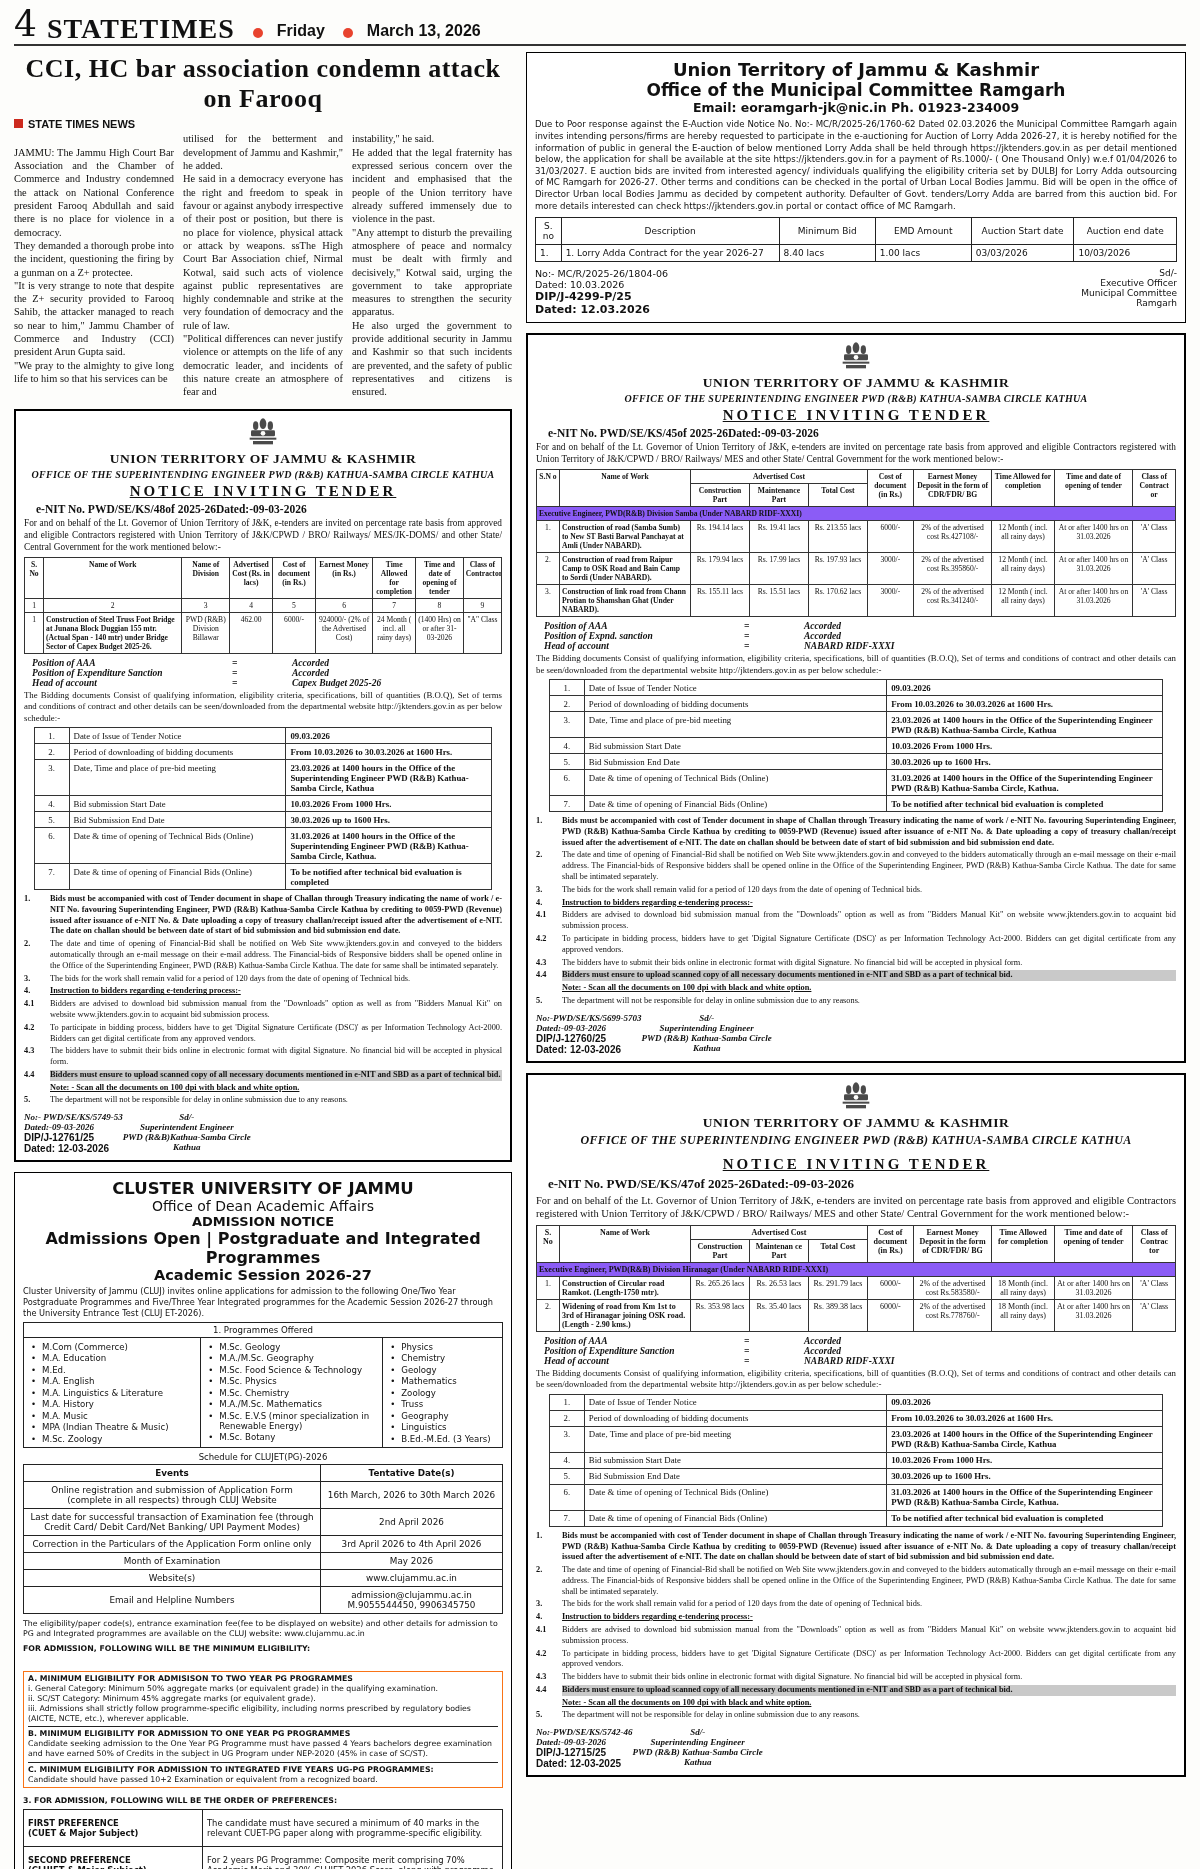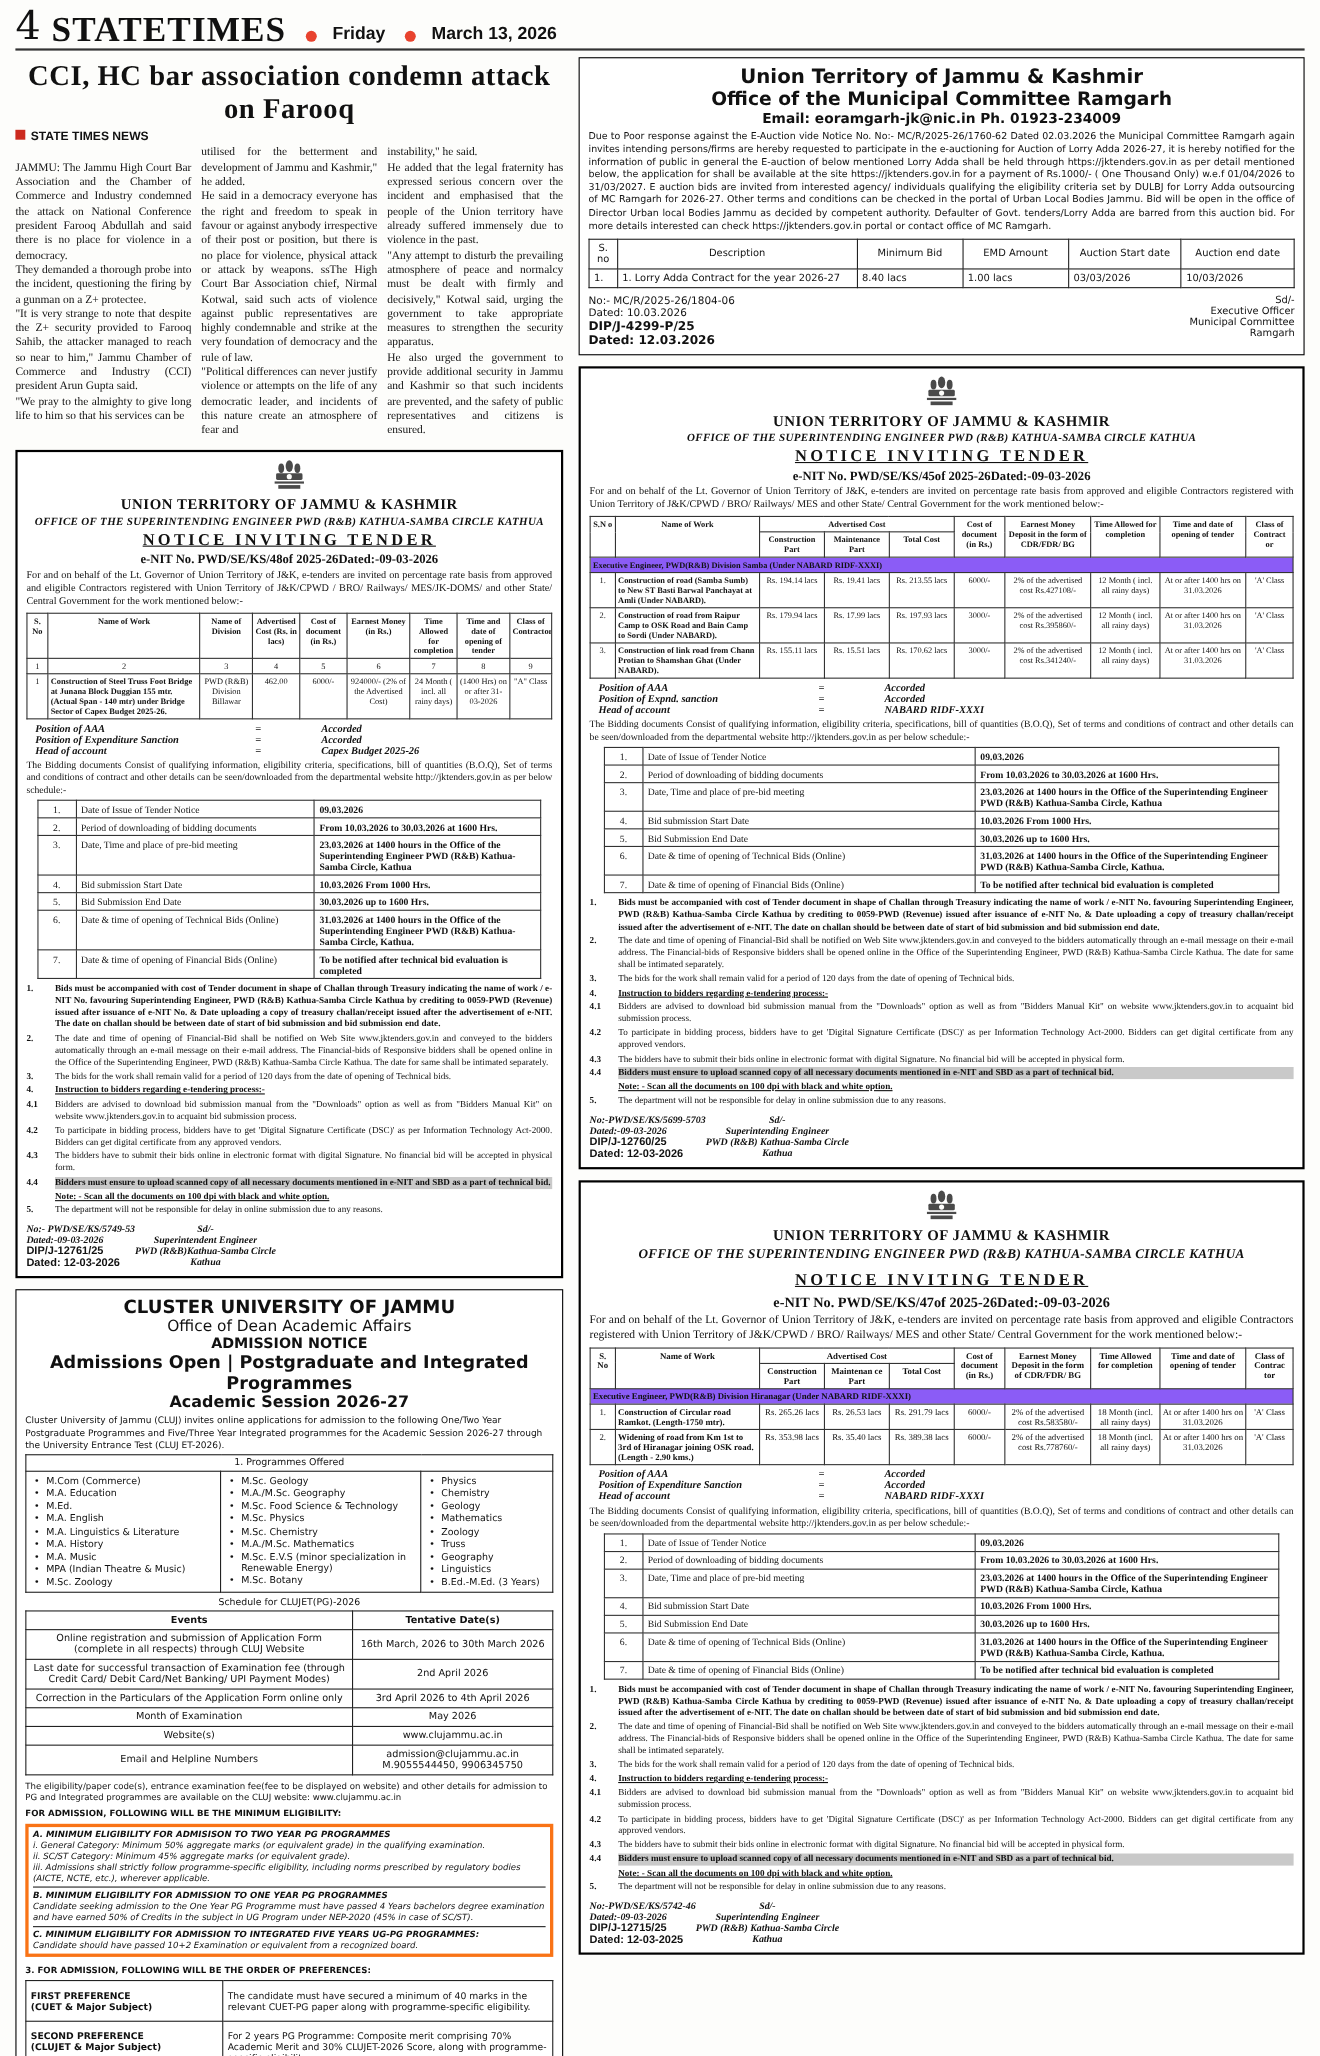--- a/index.html
+++ b/index.html
@@ -1,21 +1,21 @@
 <!DOCTYPE html>
 <html><head>
 <meta charset="utf-8">
 <style>
   html,body{margin:0;padding:0;background:#fdfdfb;color:#111;}
   body{width:1200px;font-family:"Liberation Serif",serif;}
   .page{width:1172px;padding:6px 14px 10px;min-height:1850px;}
   
   .masthead{display:flex;align-items:flex-end;gap:10px;padding:2px 0 4px;border-bottom:2px solid #333;}
   .mh-pg{font-size:36px;line-height:.9;font-family:"DejaVu Serif",serif;}
-  .mh-logo{font-size:32px;font-weight:bold;letter-spacing:1px;line-height:.85;font-family:"Liberation Serif",serif;}
+  .mh-logo{font-size:28px;font-weight:bold;letter-spacing:1px;line-height:.85;font-family:"Liberation Serif",serif;}
   .dot{display:inline-block;width:10px;height:10px;border-radius:50%;background:#e8432e;margin:0 4px 2px 8px;}
   .mh-date{font-family:"Liberation Sans",sans-serif;font-weight:bold;font-size:16px;}
   
   .cols{display:flex;gap:14px;margin-top:6px;}
   .colL{flex:0 0 498px;width:498px;}
   .colR{flex:1;min-width:0;}
   
   .headline{font-size:26px;font-weight:bold;text-align:center;margin:2px 0 4px;letter-spacing:.5px;}
   .byline{font-family:"Liberation Sans",sans-serif;font-weight:bold;font-size:11px;margin-bottom:2px;}
   .redsq{display:inline-block;width:9px;height:9px;background:#cc2a1e;margin-right:5px;}
@@ -33,21 +33,21 @@
   .rg-table th,.rg-table td{border:1px solid #222;padding:3px 4px;text-align:left;font-weight:normal;}
   .rg-table th{text-align:center;}
   .rg-foot{display:flex;justify-content:space-between;margin-top:6px;font-size:9.5px;}
   .rg-sign{text-align:right;font-size:9px;}
   .rg-ref2{font-weight:bold;font-size:11px;}
   
   .tn{text-align:center;}
   .tn-org{font-size:13.5px;font-weight:bold;letter-spacing:.5px;margin-top:2px;}
   .tn-office{font-size:10px;font-weight:bold;font-style:italic;letter-spacing:.3px;margin-top:2px;}
   .tn-nit{font-size:15px;font-weight:bold;text-decoration:underline;letter-spacing:3px;margin:3px 0;}
-  .tn-line{display:flex;justify-content:center;font-size:11.5px;font-weight:bold;margin:2px 12px;}
+  .tn-line{display:flex;justify-content:flex-start;font-size:11.5px;font-weight:bold;margin:2px 12px;}
   .tn-intro{font-size:9.3px;text-align:justify;margin:2px 0 4px;line-height:1.3;}
   table.wt{width:100%;border-collapse:collapse;table-layout:fixed;font-size:7.6px;margin:2px 0;}
   table.wt th,table.wt td{border:1px solid #333;padding:2px;vertical-align:top;text-align:center;overflow:hidden;}
   table.wt td.wn{text-align:left;font-weight:bold;}
   .band{font-weight:bold;text-align:left !important;background:#8b5cf6;}
   .pos{font-size:9.5px;font-weight:bold;font-style:italic;margin:4px 0 2px 8px;}
   .pos .r{display:flex;}
   .pos .l1{width:200px;}
   .pos .l2{width:60px;}
   .bid-text{font-size:8.8px;text-align:justify;line-height:1.3;margin:2px 0;}
@@ -78,21 +78,21 @@
   table.ut th,table.ut td{border:1px solid #222;padding:2px 4px;vertical-align:top;font-weight:normal;}
   table.ut th{text-align:center;}
   .bl div{padding-left:14px;position:relative;margin:1.5px 0;}
   .bl div::before{content:"•";position:absolute;left:3px;}
   .u-schtitle{text-align:center;font-size:8.5px;margin-top:4px;}
   table.ev{width:100%;border-collapse:collapse;font-size:8.8px;margin-top:2px;}
   table.ev th,table.ev td{border:1px solid #222;padding:3px 4px;}
   table.ev td.e{text-align:center;}
   table.ev td.d{text-align:center;width:38%;white-space:pre-line;}
   .u-small{font-size:7.8px;line-height:1.3;margin-top:5px;}
-  .u-elig{border:3px solid #f97316;margin-top:3px;padding:2px 4px;font-size:7.8px;line-height:1.3;font-style:italic;}
+  .u-elig{border:1px solid #f97316;margin-top:16px;padding:2px 4px;font-size:7.8px;line-height:1.3;}
   .u-elig .t{font-weight:bold;}
   .u-pref{width:100%;border-collapse:collapse;font-size:8.4px;margin-top:3px;}
   .u-pref td{border:1px solid #222;padding:8px 4px;vertical-align:top;white-space:pre-line;}
   .u-pref td.p{width:170px;font-weight:bold;}
   .emblem{display:block;margin:0 auto;}
 </style>
 </head>
 <body>
 
 <div class="page">

